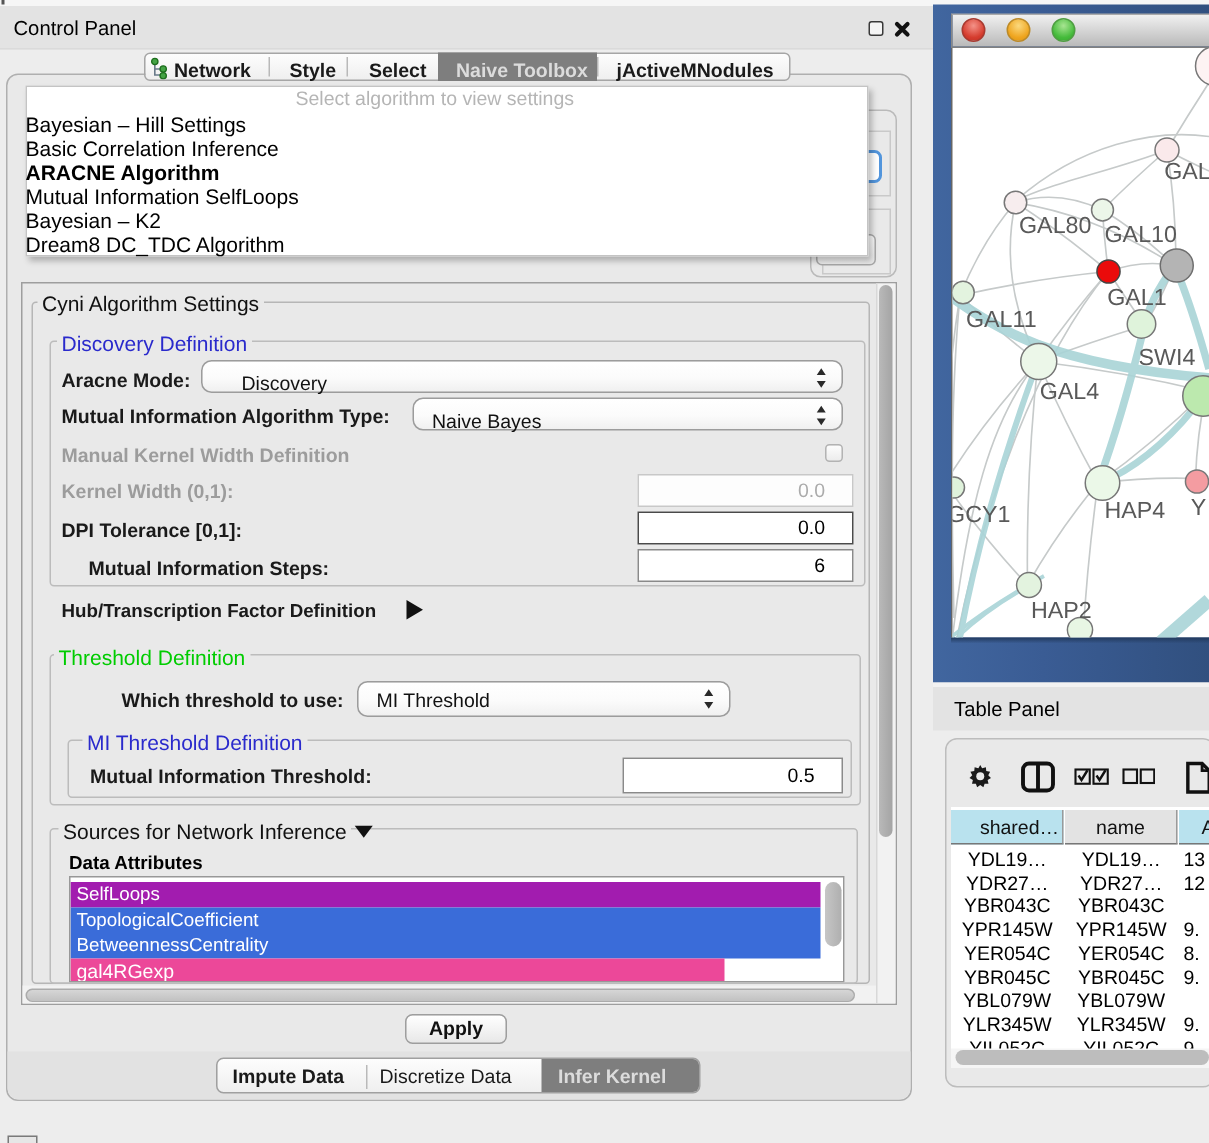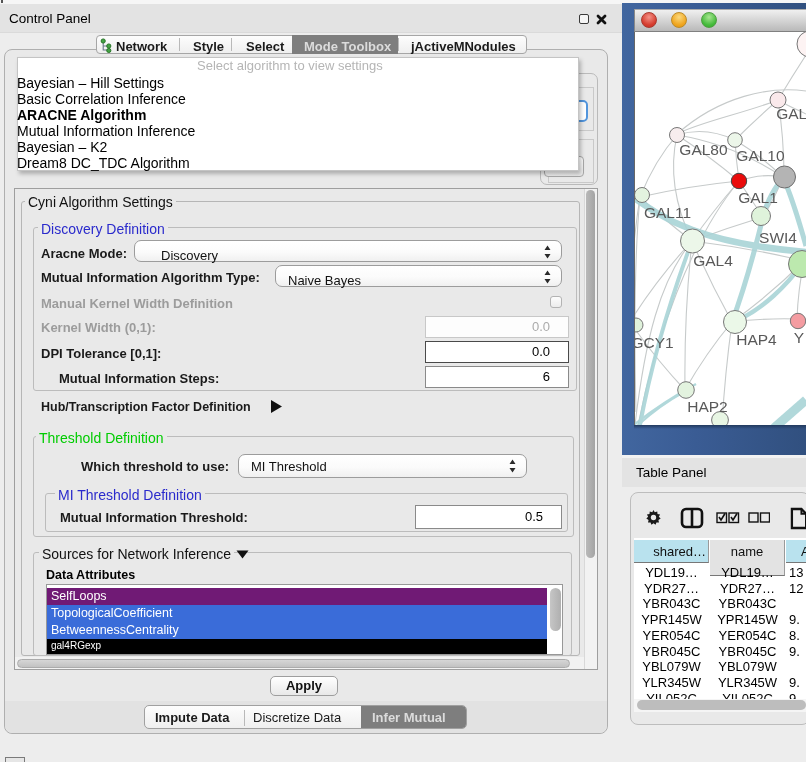--- a/index.html
+++ b/index.html
@@ -40,21 +40,21 @@
 <div class="abs" style="left:398px;top:38px;width:1px;height:13px;background:#B9B9B9;"></div>
 <svg class="abs" style="left:100px;top:38px;" width="13" height="15" viewBox="0 0 13 15">
   <path d="M3.2 4 L3.2 12 L8.4 12 M3.2 8 L8.4 8" stroke="#6A7B8A" stroke-width="1.1" fill="none"></path>
   <circle cx="3.2" cy="3" r="2.1" fill="#44A344" stroke="#1E6E1E" stroke-width="0.9"></circle>
   <circle cx="8.8" cy="8" r="2.1" fill="#44A344" stroke="#1E6E1E" stroke-width="0.9"></circle>
   <circle cx="8.8" cy="12.5" r="2.1" fill="#44A344" stroke="#1E6E1E" stroke-width="0.9"></circle>
 </svg>
 <div class="abs" style="left:116px;top:39px;font-size:13px;font-weight:bold;color:#1A1A1A;">Network</div>
 <div class="abs" style="left:193px;top:39px;font-size:13px;font-weight:bold;color:#1A1A1A;">Style</div>
 <div class="abs" style="left:246px;top:39px;font-size:13px;font-weight:bold;color:#1A1A1A;">Select</div>
-<div class="abs" style="left:304px;top:39px;font-size:13px;font-weight:bold;color:#DCDCDC;">Mode Toolbox</div>
+<div class="abs" style="left:304px;top:39px;font-size:13px;font-weight:bold;color:#DCDCDC;">Naive Toolbox</div>
 <div class="abs" style="left:411px;top:39px;font-size:13px;font-weight:bold;color:#1A1A1A;">jActiveMNodules</div>
 
 <div class="abs" style="left:540px;top:73px;width:58px;height:112px;border:1px solid #Bababa;border-radius:7px;"></div>
 <div class="abs" style="left:548px;top:87px;width:46px;height:44px;border:1px solid #C9C9C9;"></div>
 <div class="abs" style="left:544px;top:100px;width:44px;height:22px;background:#FFF;border:2.5px solid #5295DC;border-radius:5px;"></div>
 <div class="abs" style="left:548px;top:139px;width:46px;height:44px;border:1px solid #C9C9C9;"></div>
 <div class="abs" style="left:544px;top:156px;width:40px;height:21px;background:linear-gradient(#FDFDFD,#E9E9E9);border:1px solid #A8A8A8;border-radius:4px;"></div>
 
 <div class="abs" style="left:14px;top:188px;width:584px;height:482px;border:1px solid #9E9E9E;background:#E9E9E9;"></div>
 
@@ -94,64 +94,64 @@
 <div class="tf" style="left:425px;top:366px;width:144px;height:22px;border:1px solid #8A8A8A;color:#000;line-height:20px;">6</div>
 
 <div class="abs lbl" style="left:41px;top:400px;font-size:12.5px;">Hub/Transcription Factor Definition</div>
 <svg class="abs" style="left:269px;top:399px;" width="14" height="15" viewBox="0 0 14 15">
     <path d="M2 1 L13 7.5 L2 14 Z" fill="#111"></path>
   </svg>
 
 <div class="groupbox" style="left:33px;top:436px;width:541px;height:101px;"></div>
 <div class="abs gtitle" style="left:36px;top:430px;color:#00CC00;">Threshold Definition</div>
 <div class="abs lbl" style="left:81px;top:459px;">Which threshold to use:</div>
-<div class="combo" style="left:238px;top:454px;width:289px;height:24px;">
+<div class="combo" style="left:238px;top:454px;width:249px;height:24px;">
   <span class="ct" style="left:12px;top:4px;">MI Threshold</span>
   <svg class="carr" viewBox="0 0 7 14" style="top:4px;">
       <path d="M3.5 0.5 L6.5 5 L0.5 5 Z M3.5 13.5 L6.5 9 L0.5 9 Z" fill="#2A2A2A"></path>
     </svg>
 </div>
 <div class="groupbox" style="left:45px;top:493px;width:523px;height:39px;"></div>
 <div class="abs gtitle" style="left:55px;top:487px;color:#2A2ACC;">MI Threshold Definition</div>
 <div class="abs lbl" style="left:60px;top:510px;">Mutual Information Threshold:</div>
 <div class="tf" style="left:415px;top:505px;width:147px;height:24px;border:1px solid #8A8A8A;color:#000;line-height:22px;">0.5</div>
 
 <div class="groupbox" style="left:33px;top:552px;width:539px;height:104px;"></div>
 <div class="abs gtitle" style="left:39px;top:546px;color:#111;">Sources for Network Inference</div>
 <svg class="abs" style="left:236px;top:550px;" width="13" height="9" viewBox="0 0 13 9">
     <path d="M0.5 0.5 L12.5 0.5 L6.5 8.5 Z" fill="#111"></path>
   </svg>
 <div class="abs lbl" style="left:46px;top:568px;font-size:12.5px;color:#000;">Data Attributes</div>
 <div class="abs" style="left:46px;top:584px;width:517px;height:71px;background:#FFF;border:1px solid #989898;overflow:hidden;">
-  <div style="position:absolute;left:0;top:3px;width:500px;height:17px;background:#701a75;color:#FFF;font-size:12.5px;padding:1px 0 0 4px;">SelfLoops</div>
+  <div style="position:absolute;left:0;top:3px;width:500px;height:17px;background:#a21caf;color:#FFF;font-size:12.5px;padding:1px 0 0 4px;">SelfLoops</div>
   <div style="position:absolute;left:0;top:37px;width:500px;height:17px;background:#3A6CD9;color:#FFF;font-size:12.5px;padding:1px 0 0 4px;">BetweennessCentrality</div>
   <div style="position:absolute;left:0;top:20px;width:500px;height:17px;background:#3A6CD9;color:#FFF;font-size:12.5px;padding:1px 0 0 4px;">TopologicalCoefficient</div>
-  <div style="position:absolute;left:0;top:54px;width:500px;height:17px;background:#000000;color:#FFF;font-size:10px;padding:1px 0 0 4px;">gal4RGexp</div>
+  <div style="position:absolute;left:0;top:54px;width:436px;height:17px;background:#ec4899;color:#FFF;font-size:13px;padding:1px 0 0 4px;">gal4RGexp</div>
   <div style="position:absolute;left:503px;top:3px;width:11px;height:43px;background:linear-gradient(to right,#C6C6C6,#AFAFAF);border-radius:6px;"></div>
 </div>
 
 <div class="abs" style="left:17px;top:57px;width:562px;height:114px;background:#FFF;border:1px solid #C4C4C4;box-shadow:2px 3px 4px rgba(0,0,0,0.25);"></div>
 <div class="abs" style="left:197px;top:58px;font-size:13px;color:#B5B5B5;">Select algorithm to view settings</div>
 <div class="abs" style="left:17px;top:75px;font-size:14px;color:#000;">Bayesian – Hill Settings</div>
 <div class="abs" style="left:17px;top:91px;font-size:14px;color:#000;">Basic Correlation Inference</div>
 <div class="abs" style="left:17px;top:107px;font-size:14px;font-weight:bold;color:#000;">ARACNE Algorithm</div>
-<div class="abs" style="left:17px;top:123px;font-size:14px;color:#000;">Mutual Information Inference</div>
+<div class="abs" style="left:17px;top:123px;font-size:14px;color:#000;">Mutual Information SelfLoops</div>
 <div class="abs" style="left:17px;top:139px;font-size:14px;color:#000;">Bayesian – K2</div>
 <div class="abs" style="left:17px;top:155px;font-size:14px;color:#000;">Dream8 DC_TDC Algorithm</div>
 
 <div class="abs" style="left:5px;top:701px;width:602px;height:32px;background:#E2E2E2;border-radius:0 0 8px 8px;"></div>
 
 <div class="abs" style="left:270px;top:676px;width:68px;height:20px;background:linear-gradient(#FFFFFF,#E8E8E8);border:1px solid #9E9E9E;border-radius:5px;text-align:center;font-size:13px;font-weight:bold;color:#111;line-height:18px;">Apply</div>
 
 <div class="abs" style="left:144px;top:705px;width:323px;height:24px;background:linear-gradient(#FDFDFD,#EFEFEF);border:1px solid #A0A0A0;border-radius:5px;overflow:hidden;padding-left:33px;">
   <div style="position:absolute;left:99px;top:4px;width:1px;height:16px;background:#B9B9B9;"></div>
   <div style="position:absolute;left:216px;top:0;width:107px;height:24px;background:#7E7E7E;"></div>
   <div style="position:absolute;left:10px;top:4px;font-size:13px;font-weight:bold;color:#1A1A1A;">Impute Data</div>
   <div style="position:absolute;left:108px;top:4px;font-size:13px;font-weight:normal;color:#1A1A1A;">Discretize Data</div>
-  <div style="position:absolute;left:227px;top:4px;font-size:13px;font-weight:bold;color:#DCDCDC;">Infer Mutual</div>
+  <div style="position:absolute;left:227px;top:4px;font-size:13px;font-weight:bold;color:#DCDCDC;">Infer Kernel</div>
 </div>
 
 <div class="abs" style="left:5px;top:757px;width:20px;height:16px;background:#E6E6E6;border:1.5px solid #7A7A7A;"></div>
 
 <div class="abs" style="left:622px;top:3px;width:184px;height:452px;background:linear-gradient(to right,#41669F 0%,#3A5C94 40%,#31507F 100%);"></div>
 
 <div class="abs" style="left:634px;top:9px;width:172px;height:23px;background:linear-gradient(#F0F0F0,#B9B9B9);border-left:1px solid #888;border-top:1px solid #AAA;border-bottom:1px solid #808080;"></div>
 <div class="abs" style="left:641px;top:12px;width:16px;height:16px;border-radius:50%;background:radial-gradient(circle at 50% 30%,#F49288,#D53C2E 65%,#C03126);border:1px solid #A83A30;"></div>
 <div class="abs" style="left:671px;top:12px;width:16px;height:16px;border-radius:50%;background:radial-gradient(circle at 50% 30%,#FBD97E,#EFA51F 65%,#DD9414);border:1px solid #BC8A28;"></div>
 <div class="abs" style="left:701px;top:12px;width:16px;height:16px;border-radius:50%;background:radial-gradient(circle at 50% 30%,#A8E592,#45BB3B 65%,#36A82E);border:1px solid #4F9E42;"></div>
@@ -264,21 +264,21 @@
   <rect x="12.5" y="1" width="9" height="9" fill="none" stroke="#111" stroke-width="1.4"></rect>
 </svg>
 <svg class="abs" style="left:790px;top:507px;" width="19" height="23" viewBox="0 0 20 24">
   <path d="M2 2 L12 2 L17 7 L17 22 L2 22 Z" fill="none" stroke="#111" stroke-width="2.4"></path>
   <path d="M12 2 L12 7 L17 7" fill="none" stroke="#111" stroke-width="2"></path>
 </svg>
 
 <div class="abs" style="left:634px;top:538px;width:172px;height:174px;background:#FFF;overflow:hidden;">
 
   <div style="position:absolute;left:0;top:2px;width:75px;height:23px;background:#B9E2EE;border-right:1px solid #9A9A9A;border-bottom:1px solid #777;text-align:right;padding-right:2px;font-size:13px;color:#111;line-height:23px;">shared…</div>
-  <div style="position:absolute;left:76px;top:2px;width:75px;height:36px;background:#E3E3E3;border-right:1px solid #9A9A9A;border-bottom:1px solid #777;text-align:center;font-size:13px;color:#111;line-height:23px;">name</div>
+  <div style="position:absolute;left:76px;top:2px;width:75px;height:23px;background:#E3E3E3;border-right:1px solid #9A9A9A;border-bottom:1px solid #777;text-align:center;font-size:13px;color:#111;line-height:23px;">name</div>
   <div style="position:absolute;left:152px;top:2px;width:21px;height:23px;background:#B9E2EE;border-bottom:1px solid #777;font-size:13px;color:#111;line-height:23px;padding-left:15px;">A</div>
 
   <div>
 <div style="position:absolute;left:0;top:27.0px;width:75px;text-align:center;font-size:13px;color:#000;">YDL19…</div>
       <div style="position:absolute;left:76px;top:27.0px;width:75px;text-align:center;font-size:13px;color:#000;">YDL19…</div>
       <div style="position:absolute;left:155px;top:27.0px;font-size:13px;color:#000;">13</div>
 <div style="position:absolute;left:0;top:42.7px;width:75px;text-align:center;font-size:13px;color:#000;">YDR27…</div>
       <div style="position:absolute;left:76px;top:42.7px;width:75px;text-align:center;font-size:13px;color:#000;">YDR27…</div>
       <div style="position:absolute;left:155px;top:42.7px;font-size:13px;color:#000;">12</div>
 <div style="position:absolute;left:0;top:58.4px;width:75px;text-align:center;font-size:13px;color:#000;">YBR043C</div>

